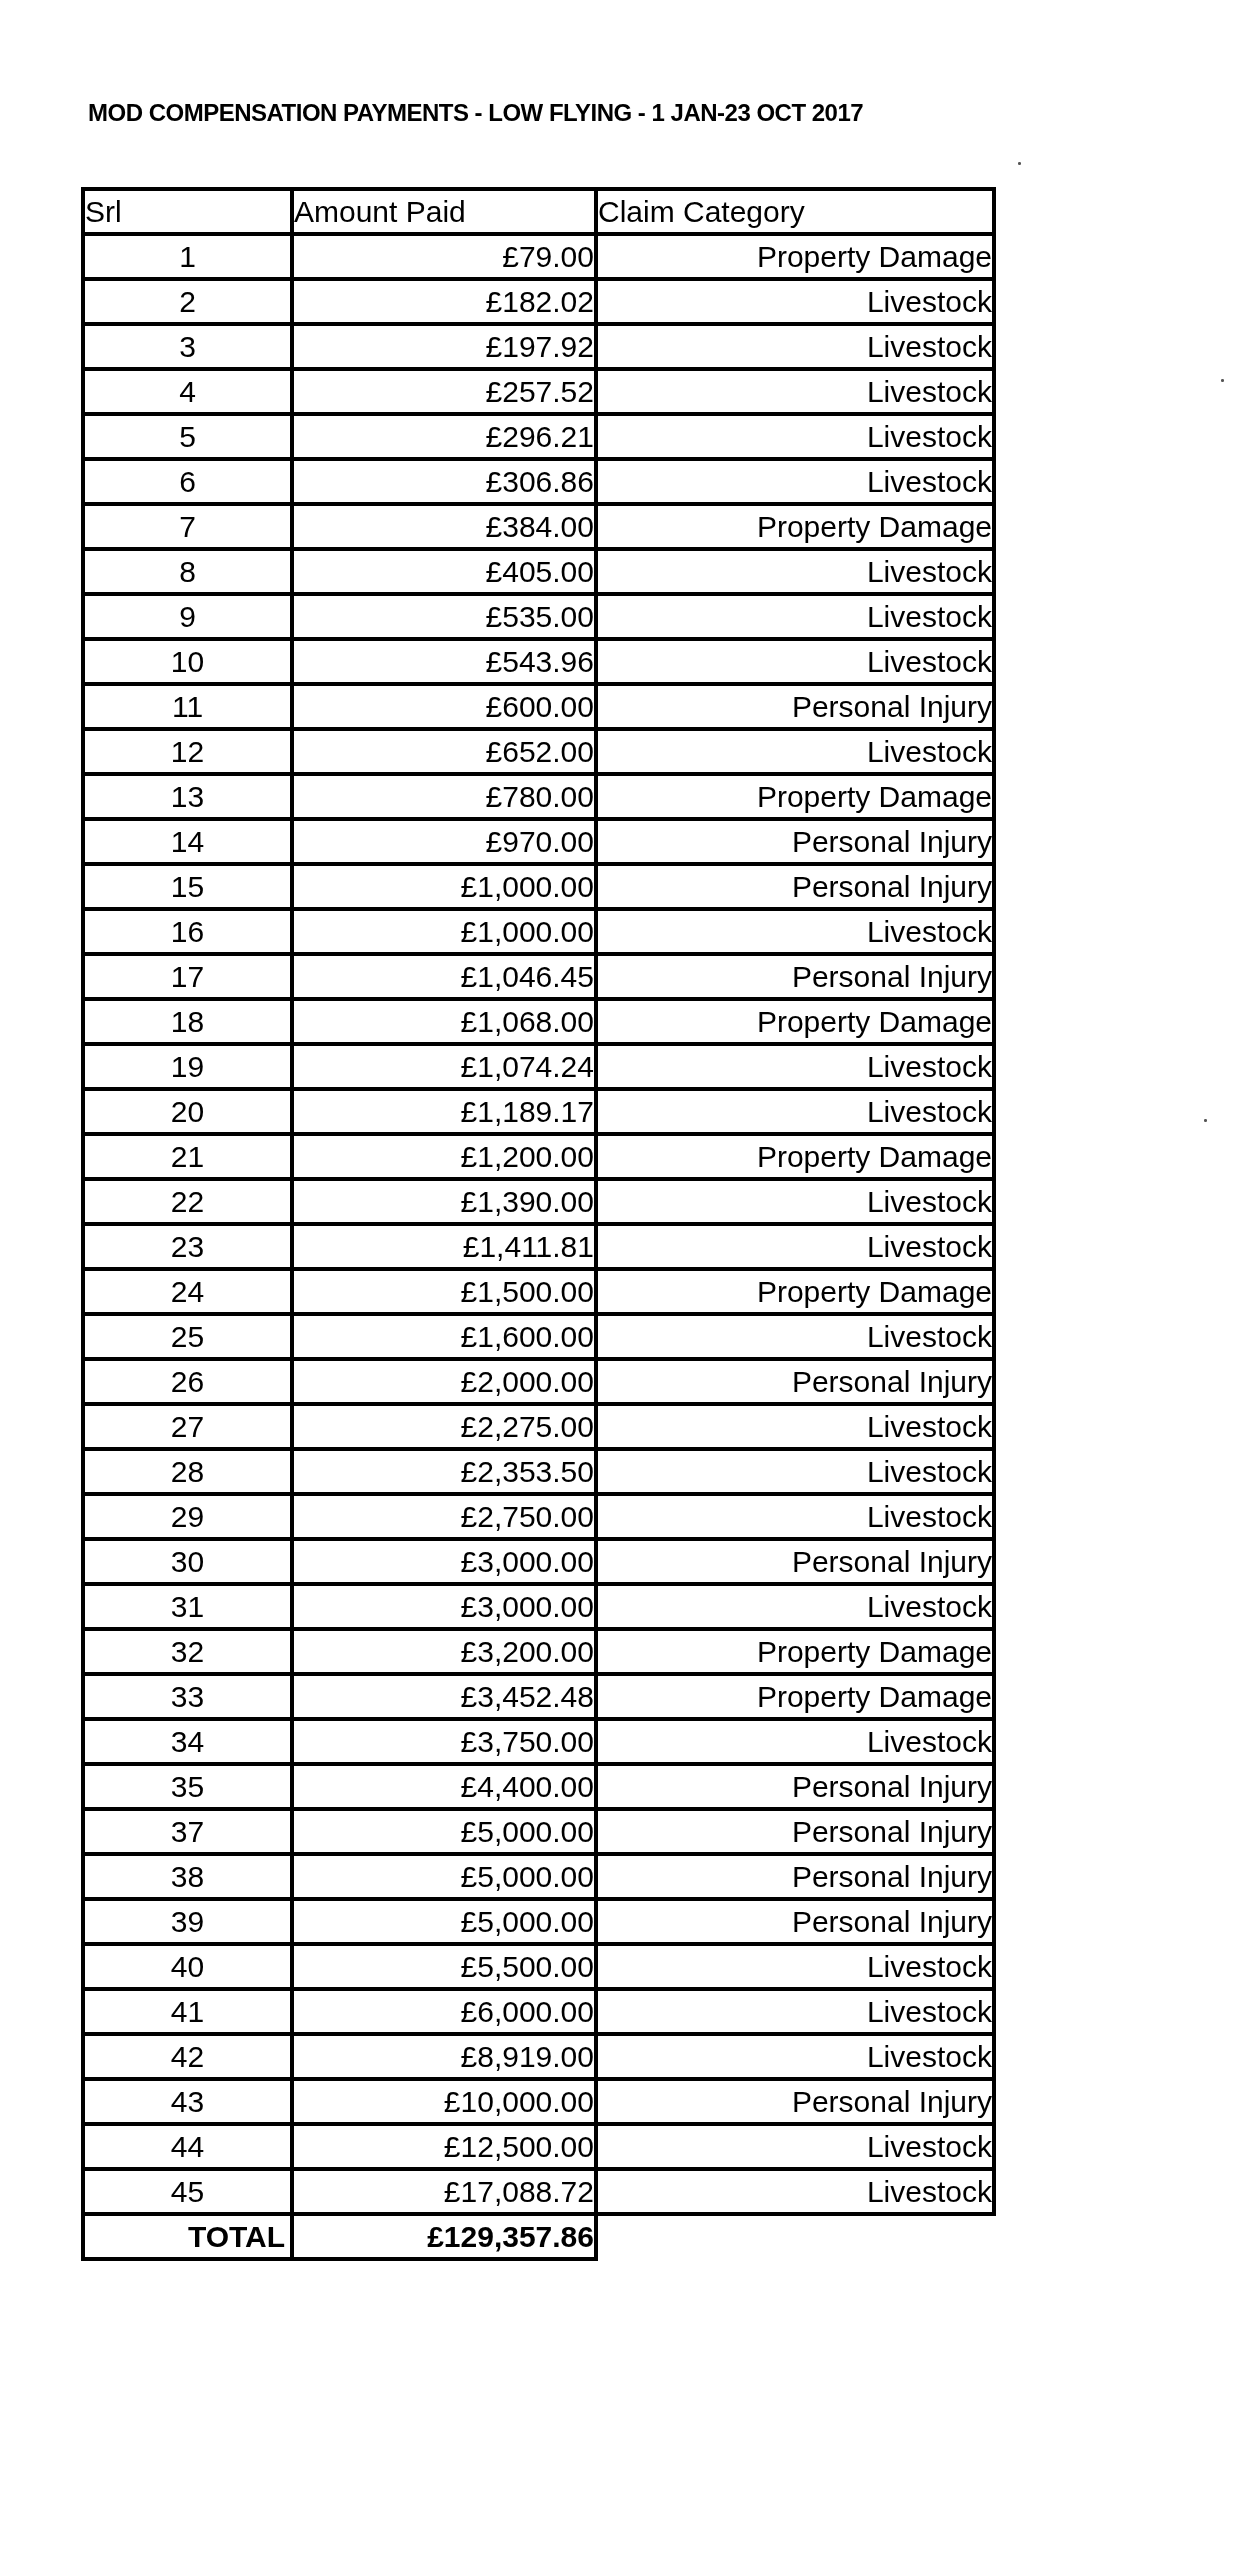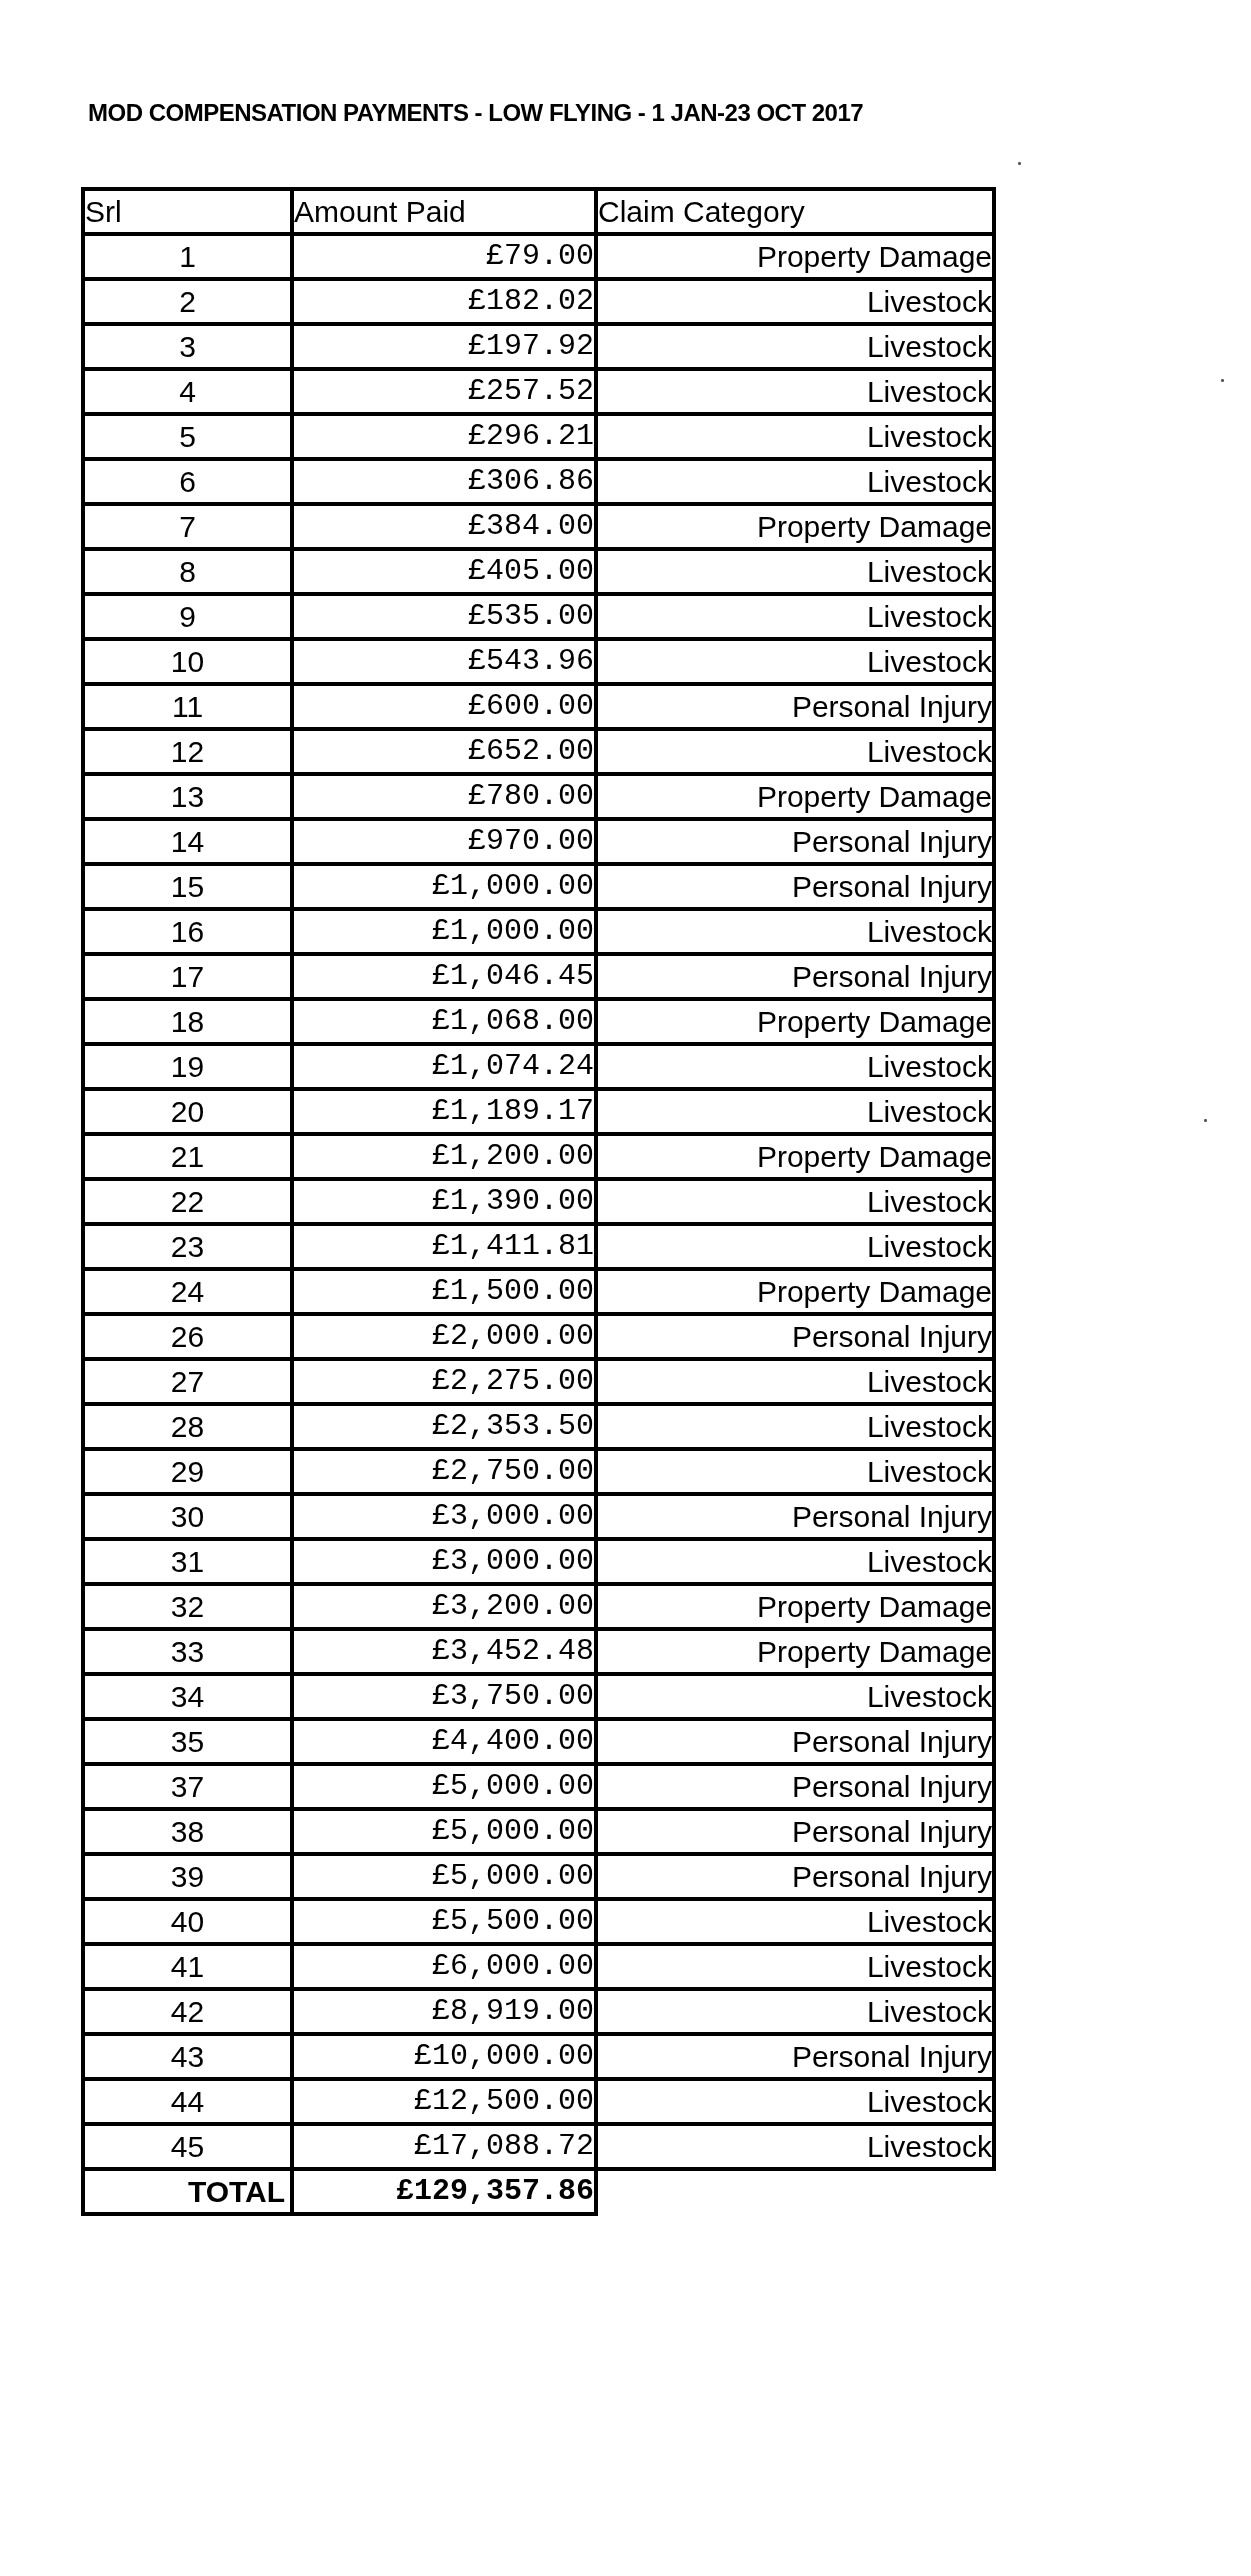--- a/index.html
+++ b/index.html
@@ -10,21 +10,21 @@
            letter-spacing: -0.5px; }
   table.claims { position: absolute; left: 81px; top: 187px; border-collapse: collapse;
                  table-layout: fixed; width: 911px; }
   table.claims col.c-srl { width: 209px; }
   table.claims col.c-amt { width: 304px; }
   table.claims col.c-cat { width: 398px; }
   table.claims td, table.claims th { border: 4.1px solid #000; height: 41px; padding: 0;
          font-size: 30px; font-weight: normal; line-height: 41px; white-space: nowrap; overflow: hidden; }
   table.claims th { text-align: left; }
   td.srl { text-align: center; }
-  td.amt { text-align: right; padding-right: 4.9px; font-family: Liberation Mono, monospace; }
+  td.amt { text-align: right; padding-right: 4.9px; }
   td.cat { text-align: right; padding-left: 29.5px; }
   tr.total td.srl { text-align: right; padding-right: 4.9px; font-weight: bold; }
   tr.total td.amt { font-weight: bold; margin-top: 12px; }
   tr.total td.blank { border: none; }
   .speck { position: absolute; width: 2.5px; height: 2.5px; background: #555; border-radius: 50%; }
 </style>
 </head>
 <body>
 
 <div class="title">MOD COMPENSATION PAYMENTS - LOW FLYING - 1 JAN-23 OCT 2017</div>
@@ -157,20 +157,25 @@
         <td class="srl">23</td>
         <td class="amt">£1,411.81</td>
         <td class="cat">Livestock</td>
       </tr>
       <tr>
         <td class="srl">24</td>
         <td class="amt">£1,500.00</td>
         <td class="cat">Property Damage</td>
       </tr>
       <tr>
+        <td class="srl">25</td>
+        <td class="amt">£1,600.00</td>
+        <td class="cat">Livestock</td>
+      </tr>
+      <tr>
         <td class="srl">26</td>
         <td class="amt">£2,000.00</td>
         <td class="cat">Personal Injury</td>
       </tr>
       <tr>
         <td class="srl">27</td>
         <td class="amt">£2,275.00</td>
         <td class="cat">Livestock</td>
       </tr>
       <tr>

